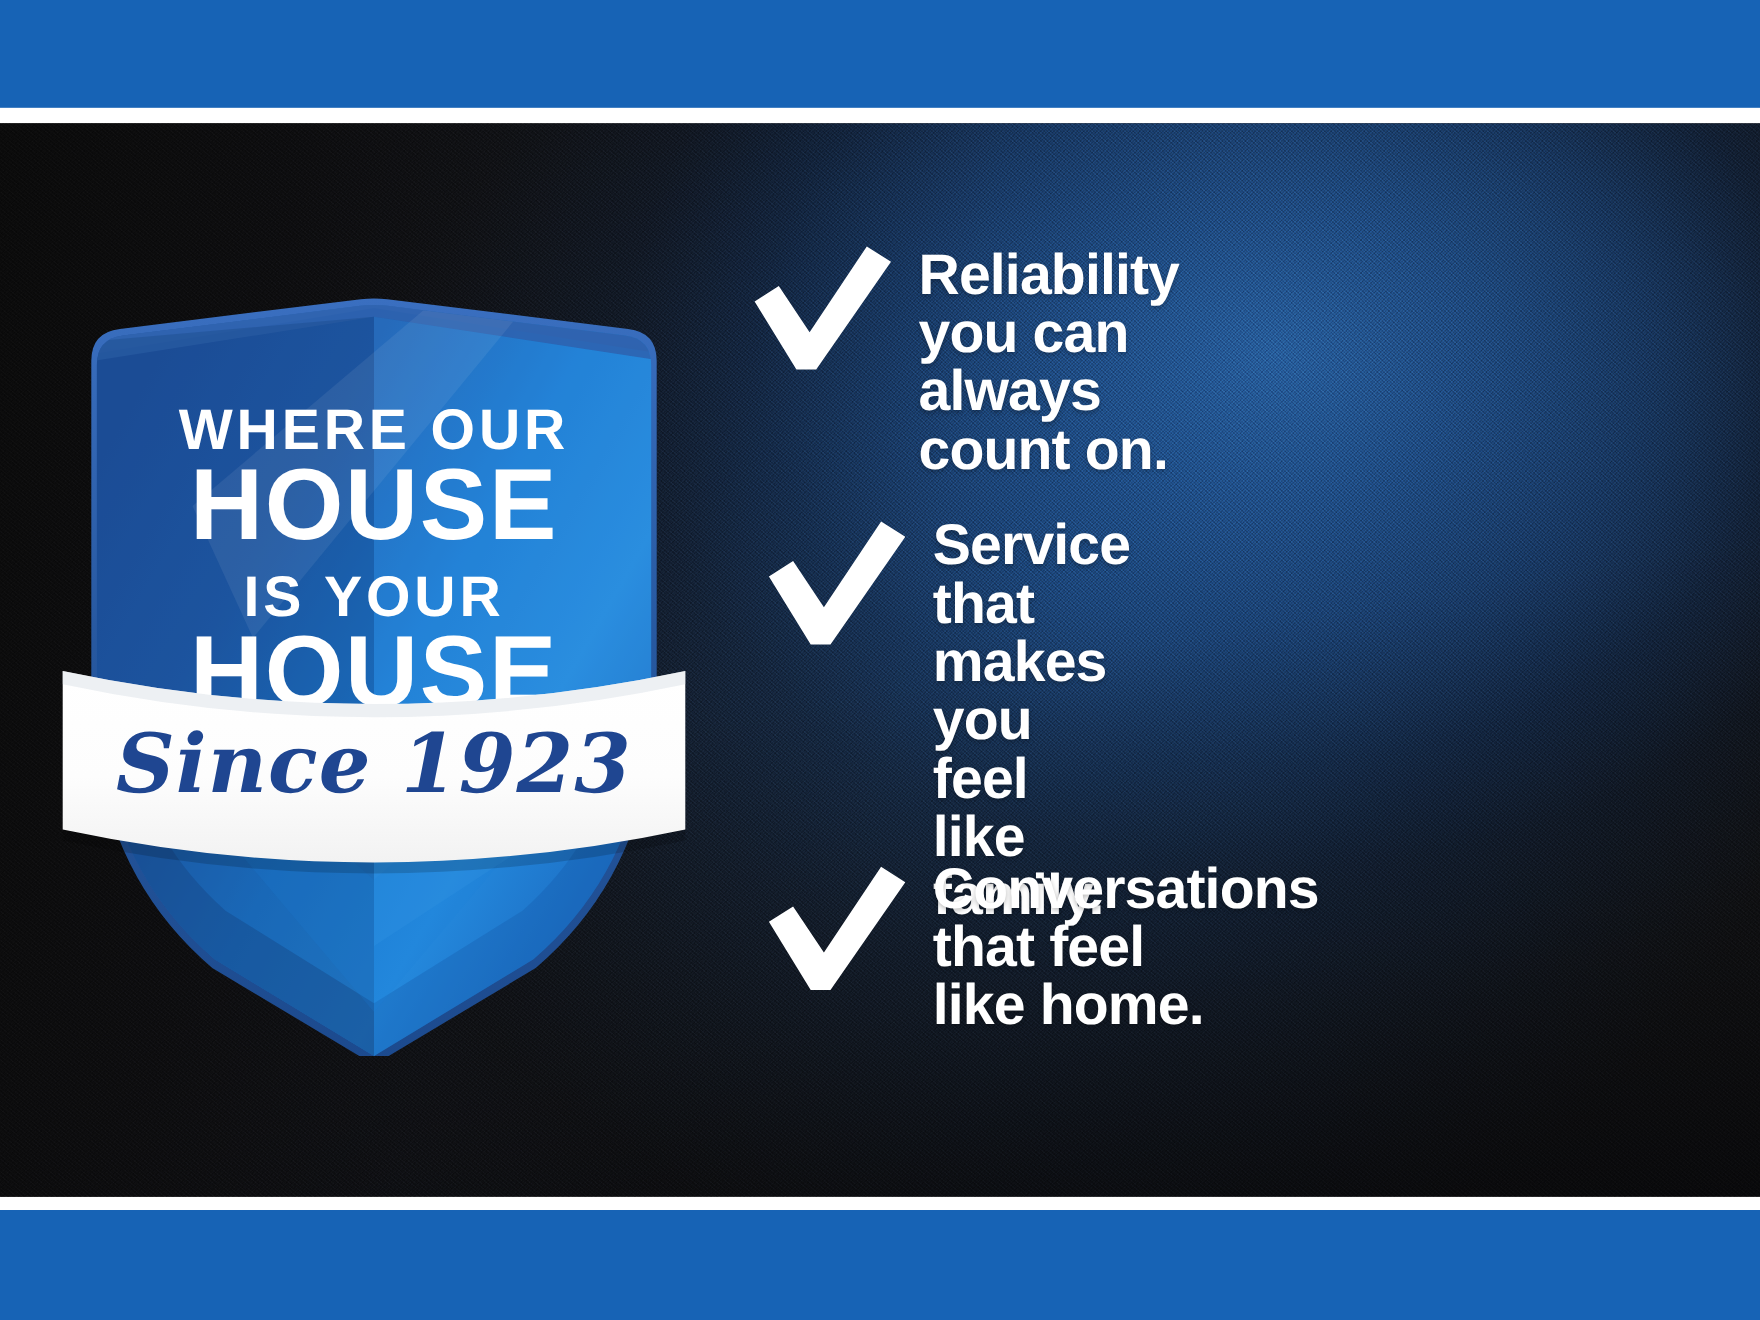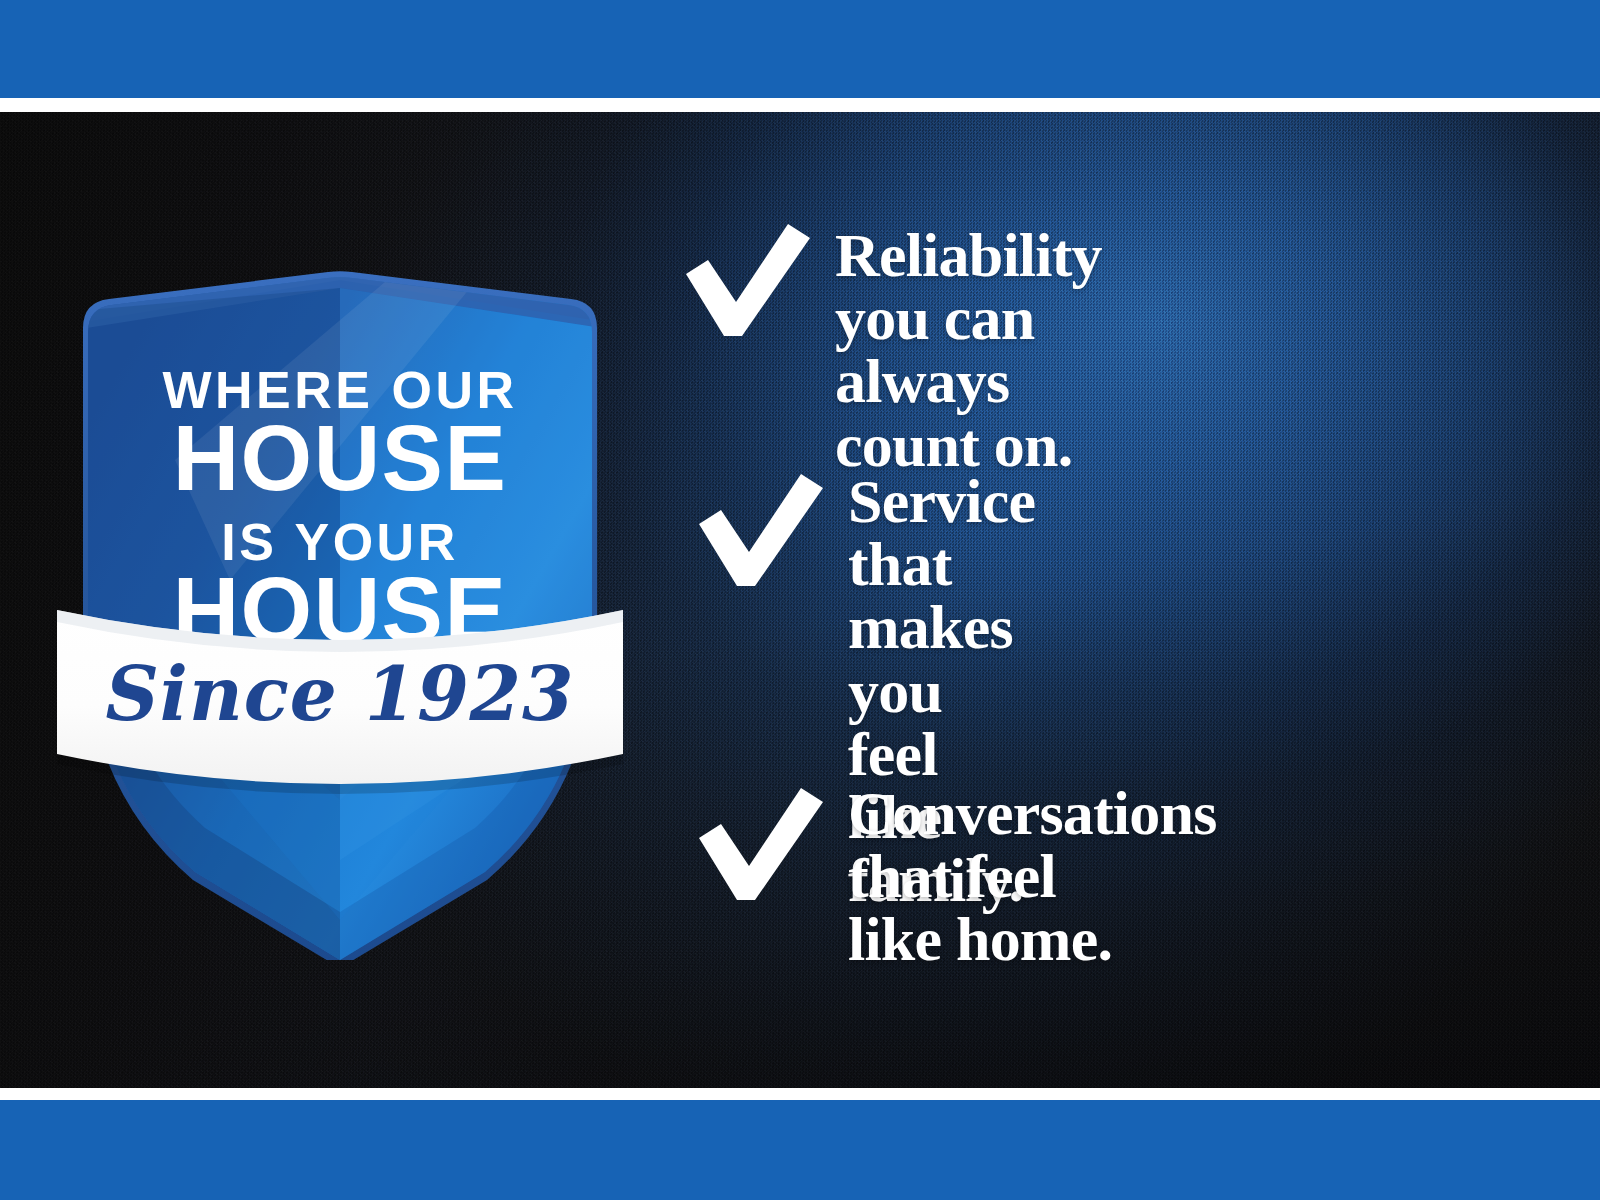--- a/index.html
+++ b/index.html
@@ -72,23 +72,23 @@
   .logo svg{display:block;width:580px;height:800px;}
 
   
   .checklist{position:absolute;left:660px;top:100px;width:900px;}
   .check-row{position:absolute;display:block;}
   .check-icon{position:absolute;left:0;top:0;width:150px;height:120px;}
   .check-icon svg{display:block;width:150px;height:120px;}
   .check-text{
     position:absolute;left:175px;top:0;
     color:#ffffff;
-    font-family:Liberation Serif, serif;
+    font-family:Liberation Sans, sans-serif;
     font-weight:bold;
-    font-size:62px;
+    font-size:52px;
     line-height:1.02;
     letter-spacing:-0.8px;
     white-space:pre-line;
     text-shadow:0 2px 5px rgba(0,0,0,0.28);
   }
   #row0{left:0;top:118px;}
   #row1{left:13px;top:368px;}
   #row2{left:13px;top:682px;}
   #row0 .check-text{top:6px;}
   #row1 .check-text{top:2px;}

